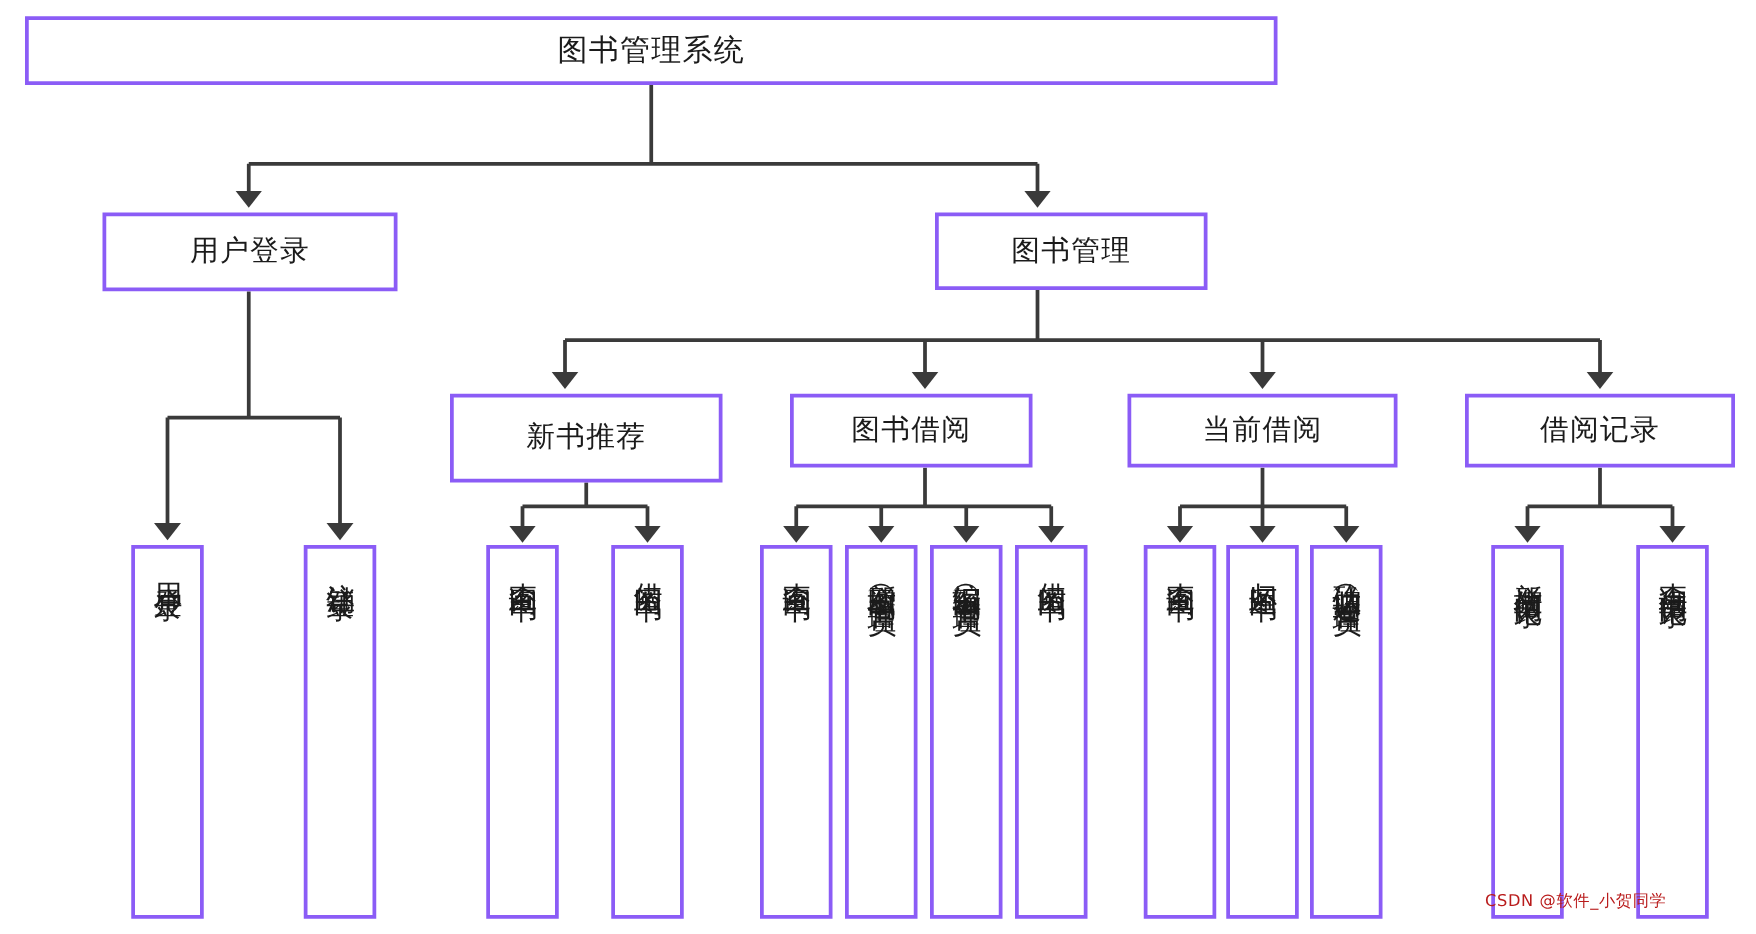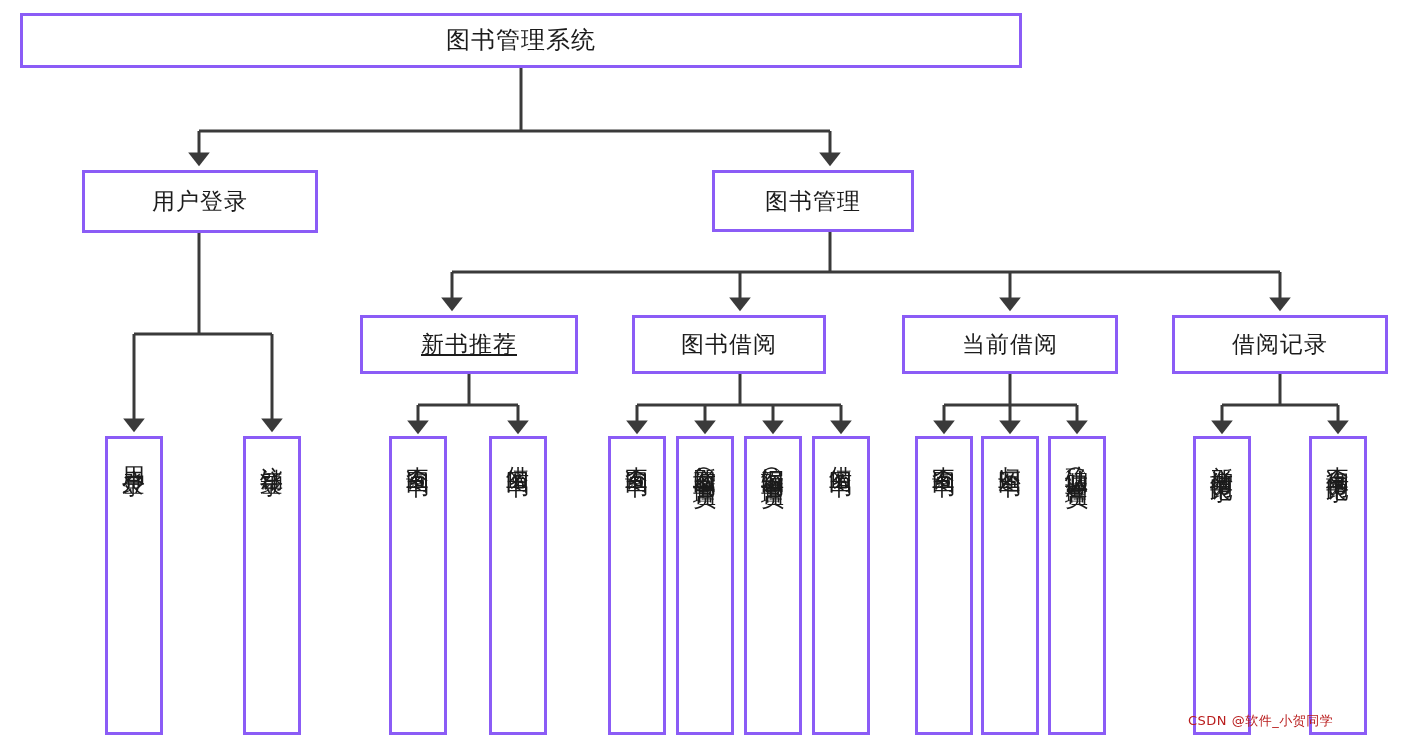--- a/index.html
+++ b/index.html
@@ -123,25 +123,25 @@
     </g>
   </svg>
 
   <div class="node h-node root" style="left:20px;top:13px;width:1002px;height:55px;">
     <span class="lbl">图书管理系统</span>
   </div>
 
   <div class="node h-node" style="left:82px;top:170px;width:236px;height:63px;">
     <span class="lbl">用户登录</span>
   </div>
-  <div class="node h-node" style="left:712px;top:170px;width:202px;height:62px;">
+  <div class="node h-node" style="left:748px;top:170px;width:218px;height:62px;">
     <span class="lbl">图书管理</span>
   </div>
 
-  <div class="node h-node" style="left:360px;top:315px;width:218px;height:59px;text-decoration:underline;">
+  <div class="node h-node" style="left:360px;top:315px;width:218px;height:71px;">
     <span class="lbl">新书推荐</span>
   </div>
   <div class="node h-node" style="left:632px;top:315px;width:194px;height:59px;">
     <span class="lbl">图书借阅</span>
   </div>
   <div class="node h-node" style="left:1172px;top:315px;width:216px;height:59px;">
     <span class="lbl">借阅记录</span>
   </div>
   <div class="node h-node" style="left:902px;top:315px;width:216px;height:59px;">
     <span class="lbl">当前借阅</span>

